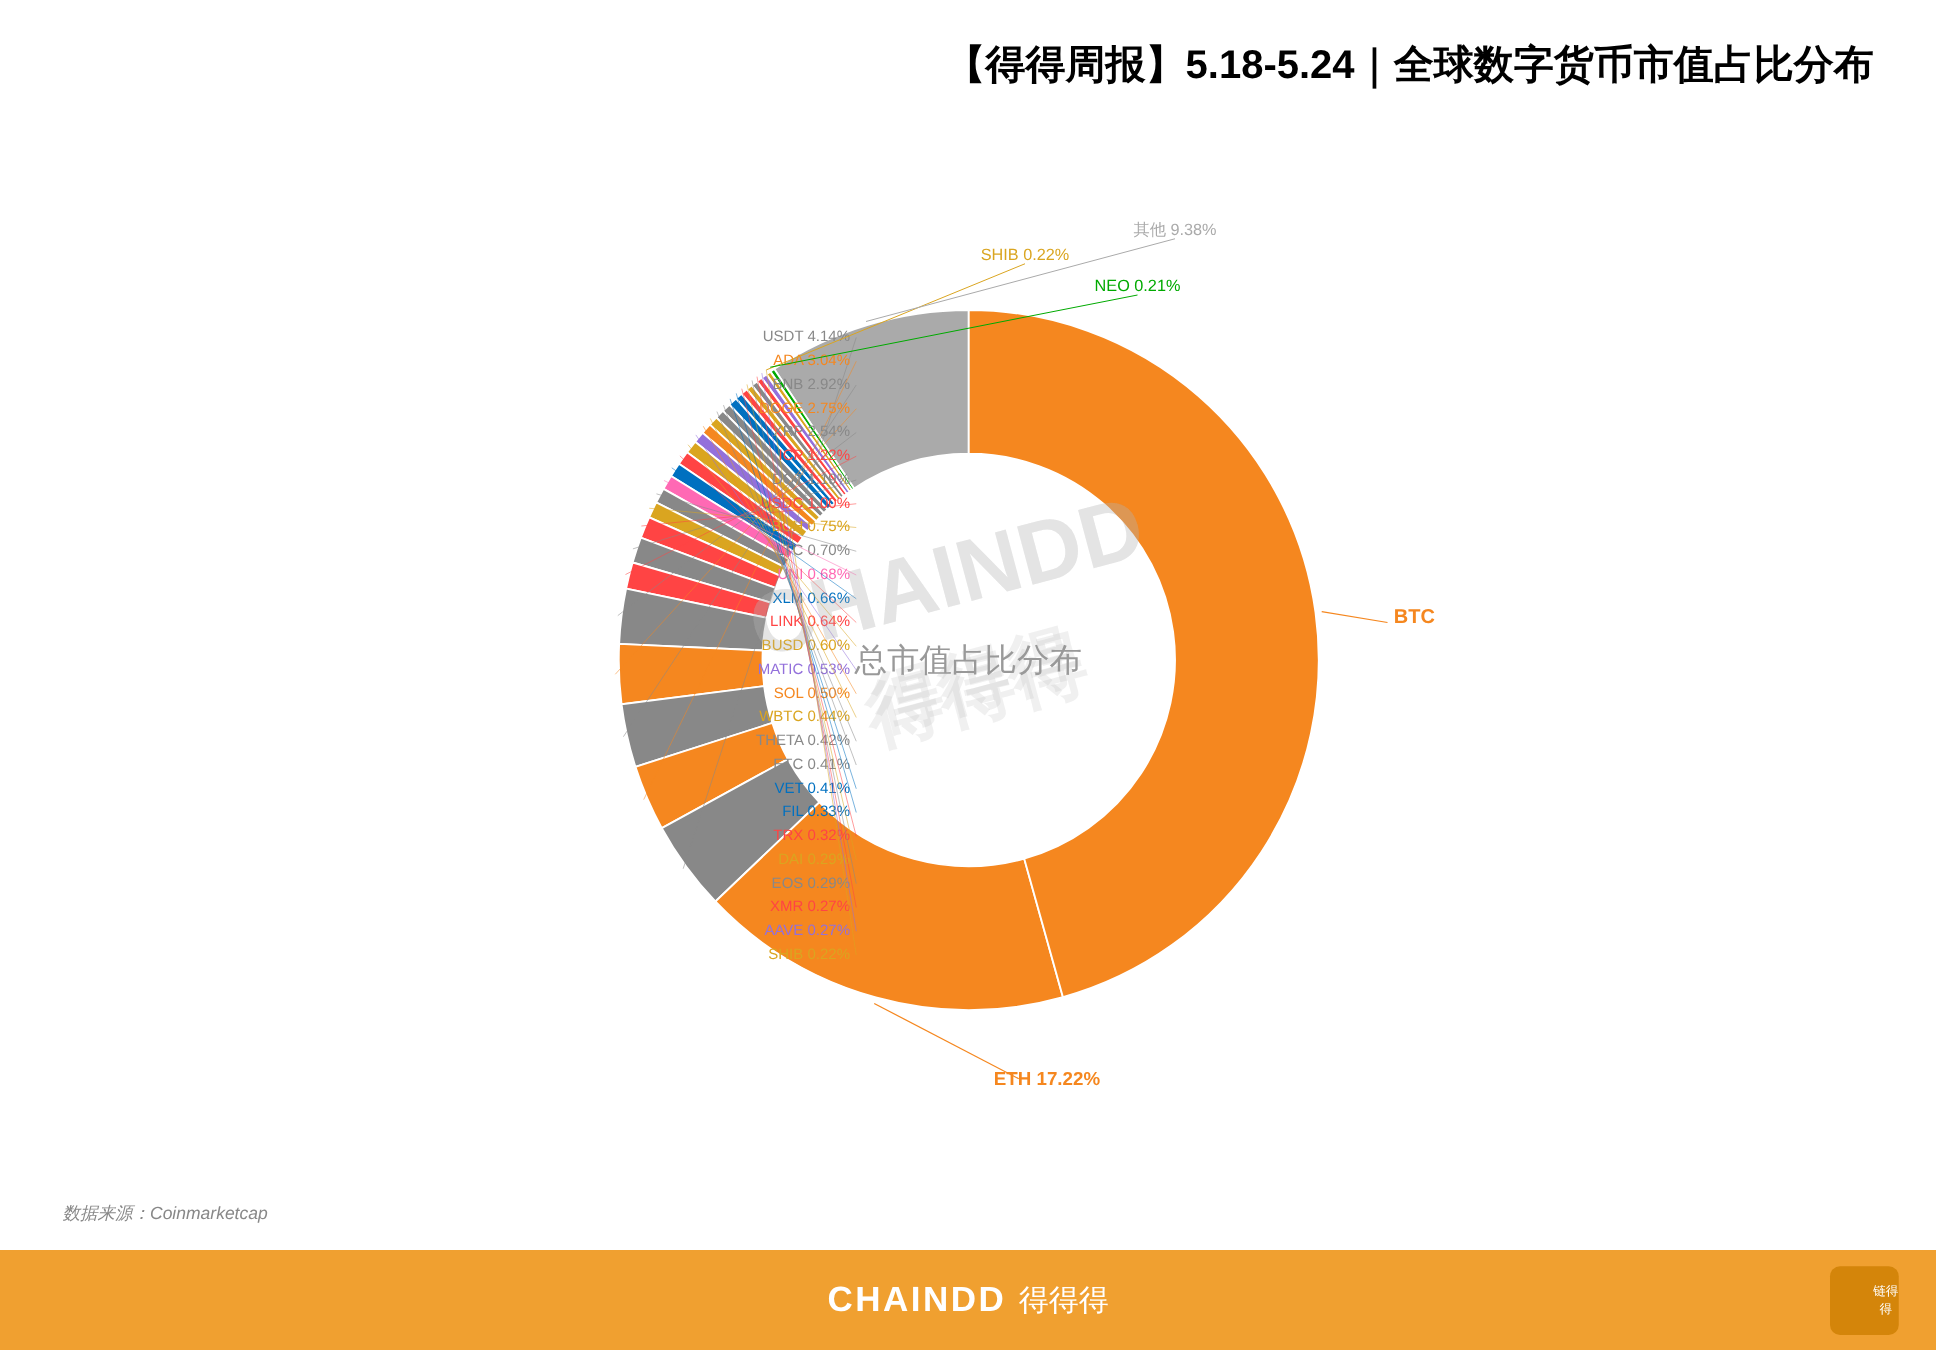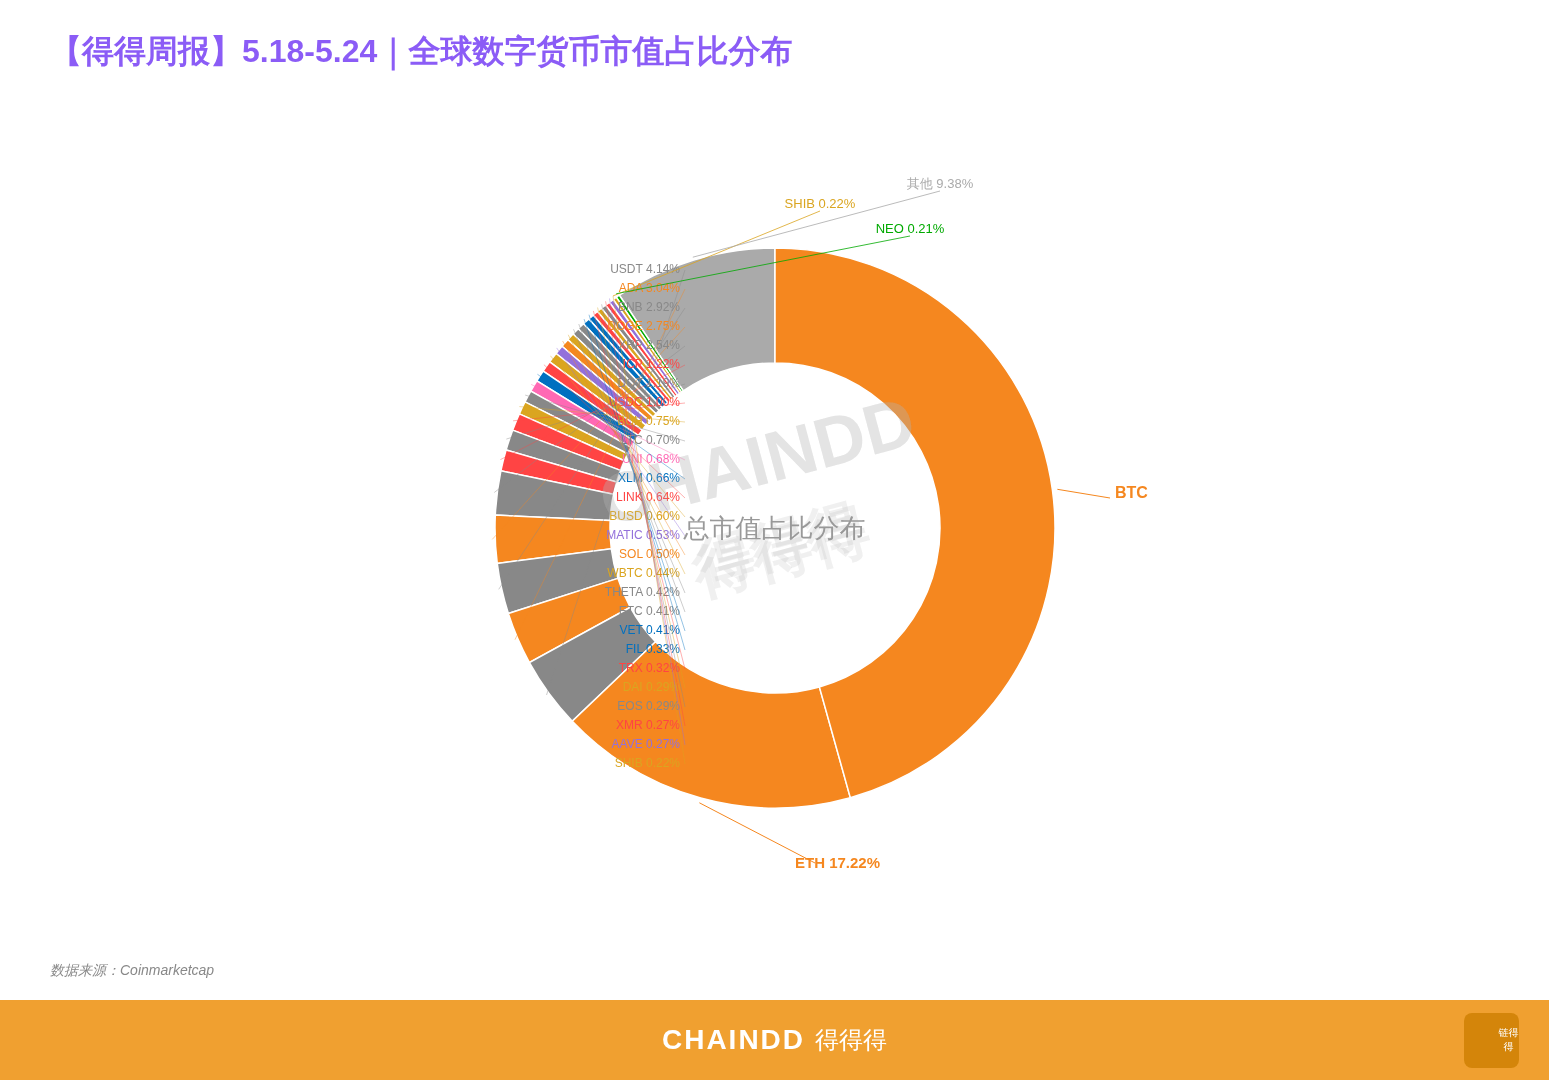--- a/index.html
+++ b/index.html
@@ -22,22 +22,23 @@
       background: white;
       margin: 0;
       padding: 30px 50px 20px 50px;
       display: flex;
       flex-direction: column;
       position: relative;
     }
     .title {
       font-size: 32px;
       font-weight: bold;
-      color: #8b5cf6;
+      color: #000000;
       margin-bottom: 30px;
+      text-align: right;
     }
     .chart-section {
       display: flex;
       flex: 1;
       align-items: center;
       justify-content: center;
       position: relative;
     }
     .donut-wrapper {
       position: relative;

